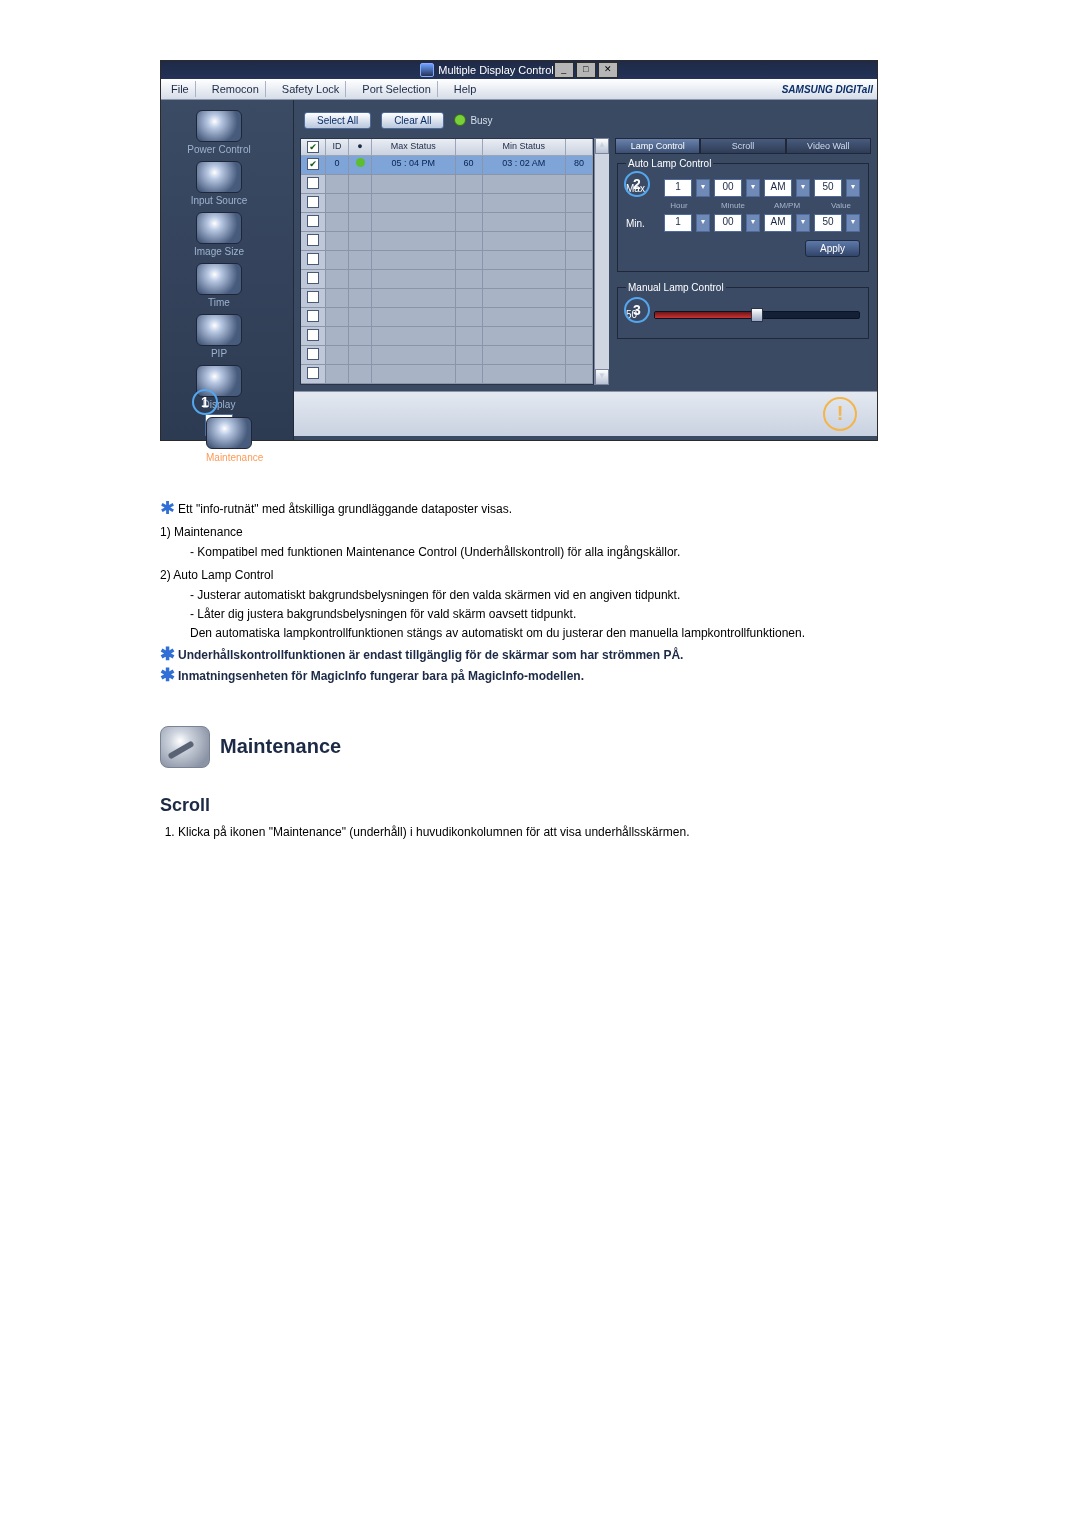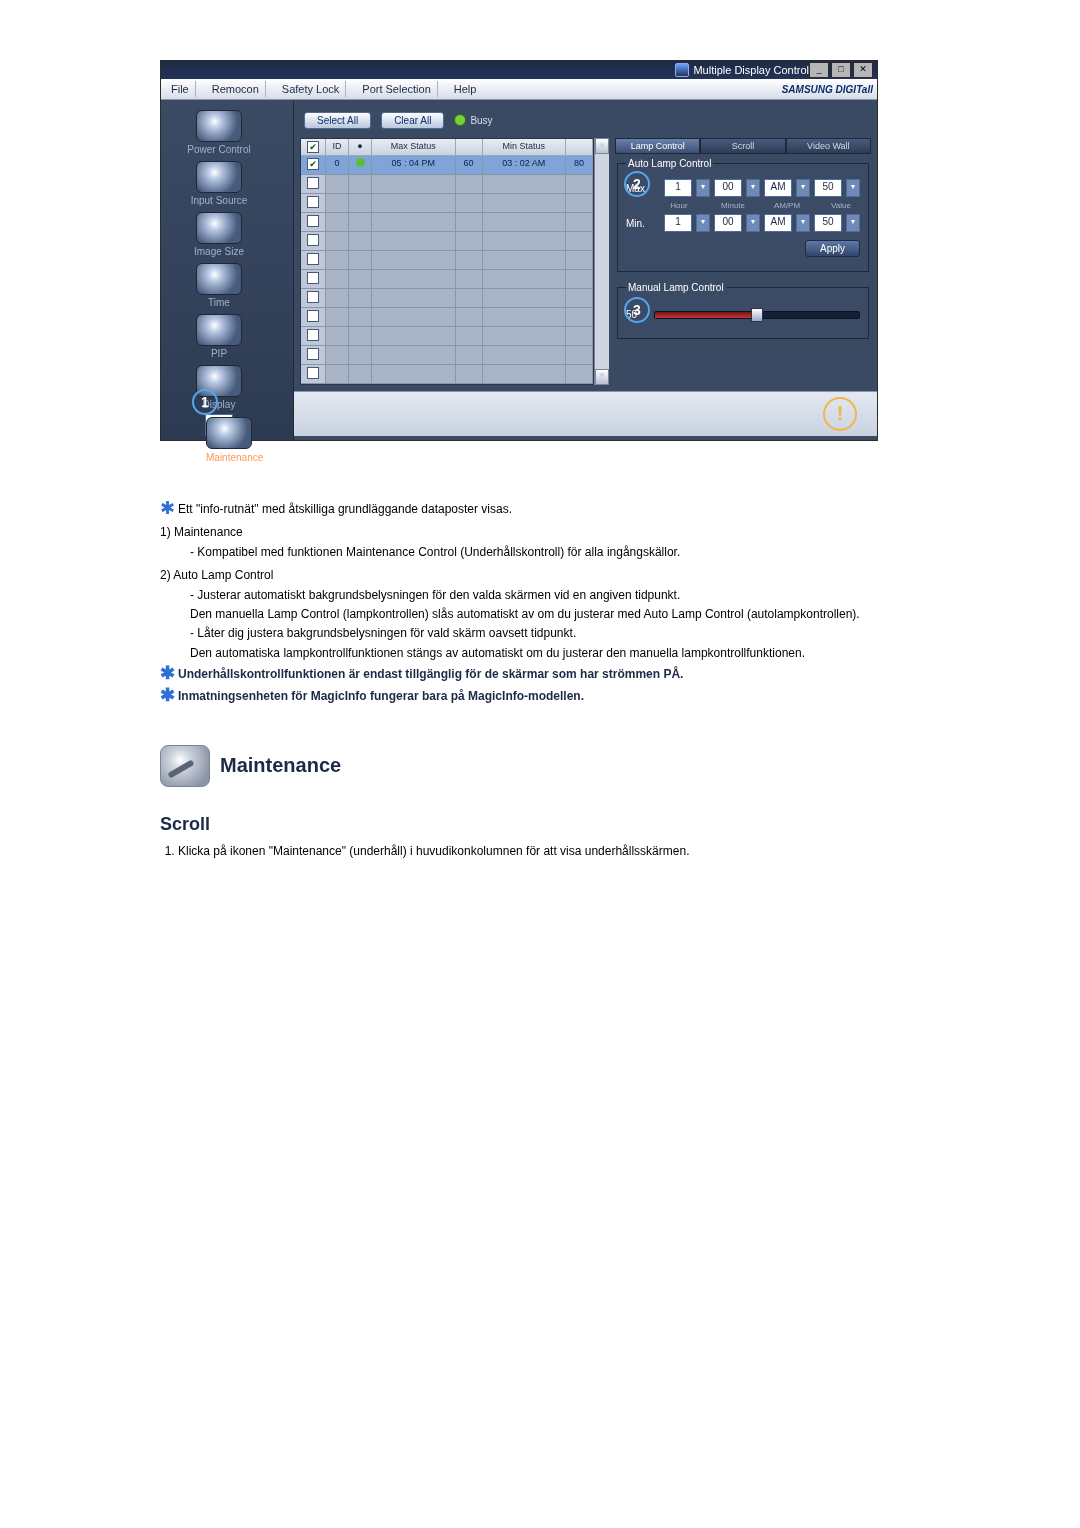--- a/index.html
+++ b/index.html
@@ -26,21 +26,21 @@
     position: relative;
   }
   .titlebar {
     height: 18px;
     background: linear-gradient(#1e2a46,#233357);
     color: #fff;
     font-size: 11px;
     padding: 0 4px;
     display: flex;
     align-items: center;
-    justify-content: flex-end;
+    justify-content: center;
   }
   .titlebar-left { display:flex; align-items:center; gap:4px;}
   .title-icon {
     width:12px;height:12px;background:linear-gradient(#6ea0ff,#233357);border:1px solid #89a8ff;border-radius:2px;
   }
   .winbtns { display:flex; gap:2px;}
   .winbtn {
     width:18px;height:14px;background:#b6b6b6;border:1px solid #2b2b2b;font-size:9px;line-height:12px;text-align:center;color:#000;
   }
   .menubar {
@@ -420,21 +420,20 @@
       <span>1)</span>
       <span>Maintenance</span>
     </div>
     <div class="sub-line">- Kompatibel med funktionen Maintenance Control (Underhållskontroll) för alla ingångskällor.</div>
 
     <div class="num-item">
       <span>2)</span>
       <span>Auto Lamp Control</span>
     </div>
     <div class="sub-line">- Justerar automatiskt bakgrundsbelysningen för den valda skärmen vid en angiven tidpunkt.</div>
-    <div class="sub-line">Den manuella Lamp Control (lampkontrollen) slås automatiskt av om du justerar med Auto Lamp Control (autolampkontrollen).</div>
 
     <div class="sub-line">- Låter dig justera bakgrundsbelysningen för vald skärm oavsett tidpunkt.</div>
     <div class="sub-line">Den automatiska lampkontrollfunktionen stängs av automatiskt om du justerar den manuella lampkontrollfunktionen.</div>
 
     <div class="star-line bold-note">
       <span class="star">✱</span>
       <span>Underhållskontrollfunktionen är endast tillgänglig för de skärmar som har strömmen PÅ.</span>
     </div>
     <div class="star-line bold-note">
       <span class="star">✱</span>

